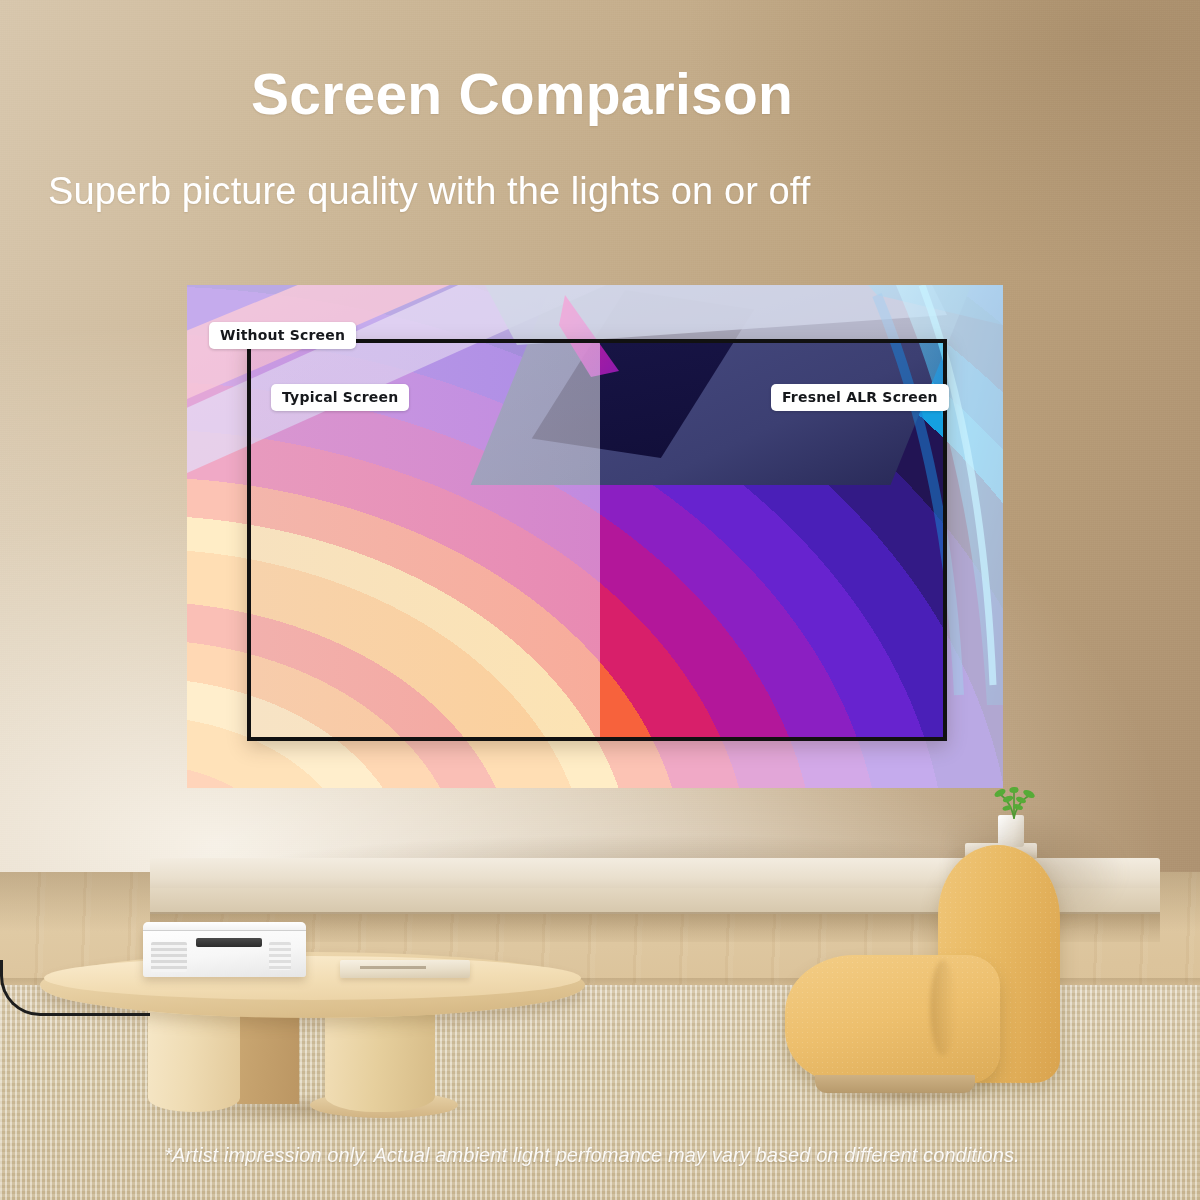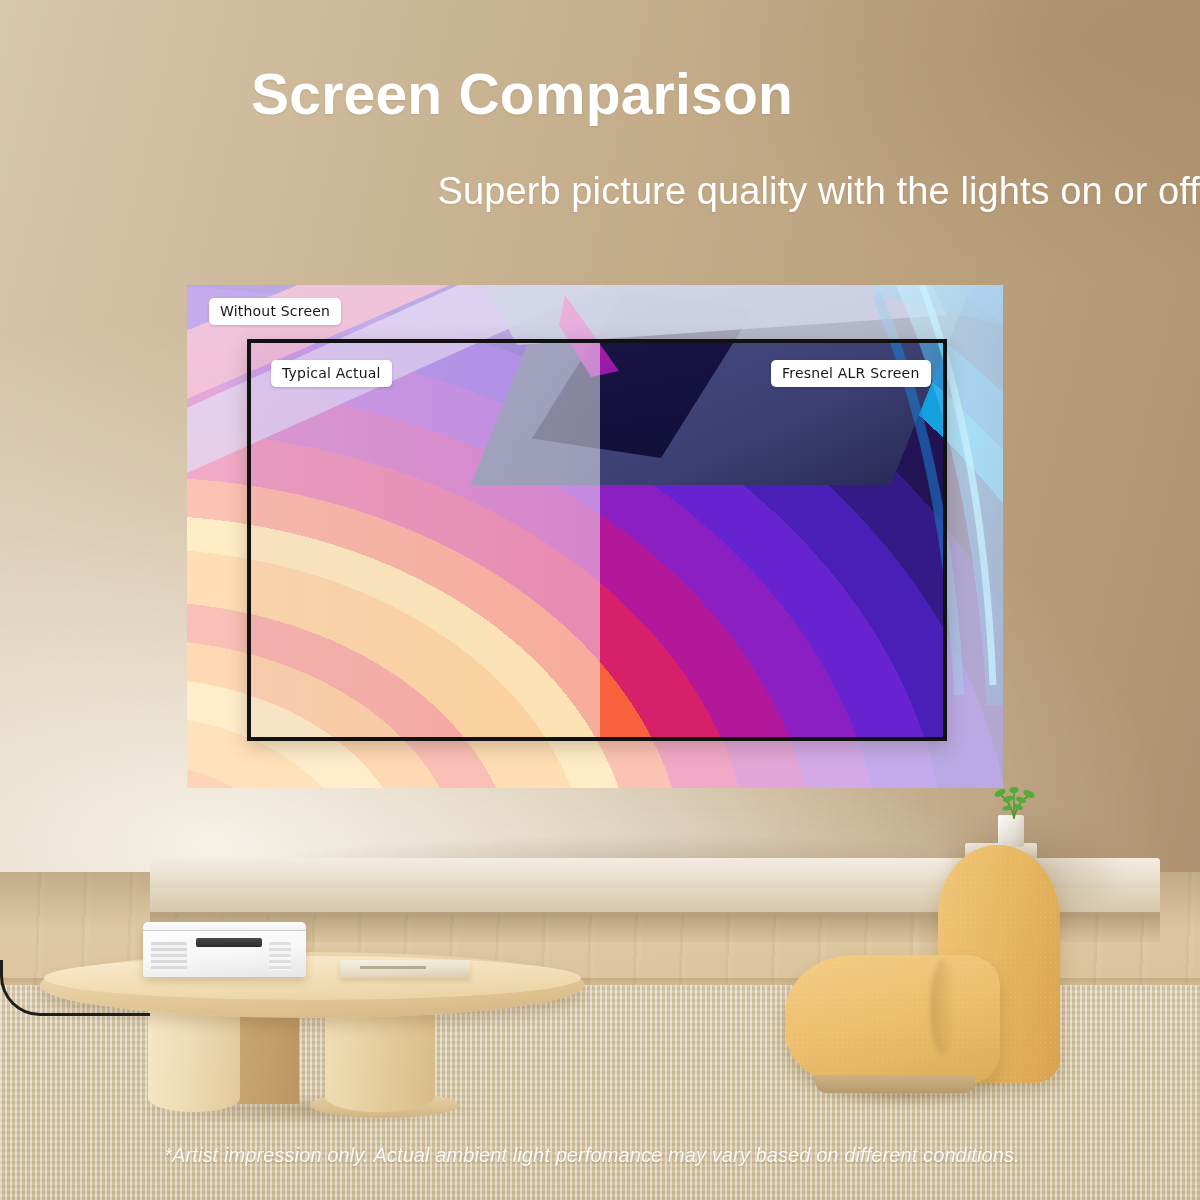--- a/index.html
+++ b/index.html
@@ -302,52 +302,54 @@
     pointer-events:none;
   }
 
   
   .tag{
     position:absolute;
     background:#ffffff;
     color:#16181c;
     font-family:"DejaVu Sans", sans-serif;
     font-size:14px;
-    font-weight:400;
+    font-weight:700;
     letter-spacing:.2px;
     padding:5px 11px 6px;
     border-radius:5px;
     white-space:nowrap;
     box-shadow:0 1px 3px rgba(0,0,0,.18);
+    margin-top:24px;
   }
   #tag-without { left:209px; top:298px; }
   #tag-typical { left:271px; top:360px; }
   #tag-fresnel { left:771px; top:360px; }
 
   
   #title{
     position:absolute; left:0; top:66px; width:1044px;
     text-align:center;
     font-family:"Liberation Sans", sans-serif;
     font-weight:700;
     font-size:57px;
     line-height:1.0;
     color:#ffffff;
     letter-spacing:.2px;
     text-shadow:0 1px 2px rgba(110,84,50,.18);
   }
   #subtitle{
     position:absolute; left:0; top:170px; width:1200px;
-    text-align:right;
+    text-align:left;
     font-family:"Liberation Sans", sans-serif;
     font-weight:400;
     font-size:38px;
     color:#ffffff;
     letter-spacing:.1px;
     text-shadow:0 1px 2px rgba(110,84,50,.16);
+    padding-left:48px;
   }
   #footnote{
     position:absolute; left:0; top:1144px; width:1184px;
     text-align:center;
     font-family:"Liberation Sans", sans-serif;
     font-size:20px;
     font-style:italic;
     color:rgba(255,255,255,.92);
     letter-spacing:.1px;
     text-shadow:0 1px 2px rgba(110,88,54,.35);
@@ -495,18 +497,18 @@
       <g>
         <path d="M378,10 L432,86 L404,92 L372,40 Z" fill="url(#gMag)" opacity=".9"></path>
       </g>
     </svg>
   </div>
   <div class="wash-typical"></div>
   <div class="wash-typical-tint"></div>
 </div>
 
 <div class="tag" id="tag-without">Without Screen</div>
-<div class="tag" id="tag-typical">Typical Actual</div>
+<div class="tag" id="tag-typical">Typical Screen</div>
 <div class="tag" id="tag-fresnel">Fresnel ALR Screen</div>
 
 <div id="title">Screen Comparison</div>
 <div id="subtitle">Superb picture quality with the lights on or off</div>
 <div id="footnote">*Artist impression only. Actual ambient light perfomance may vary based on different conditions.</div>
 
 </body></html>

